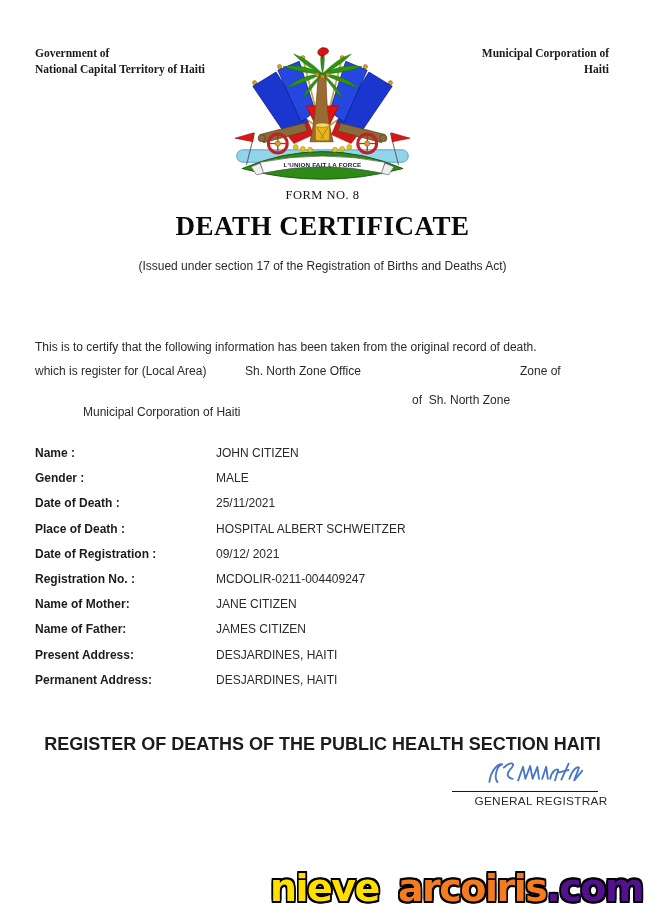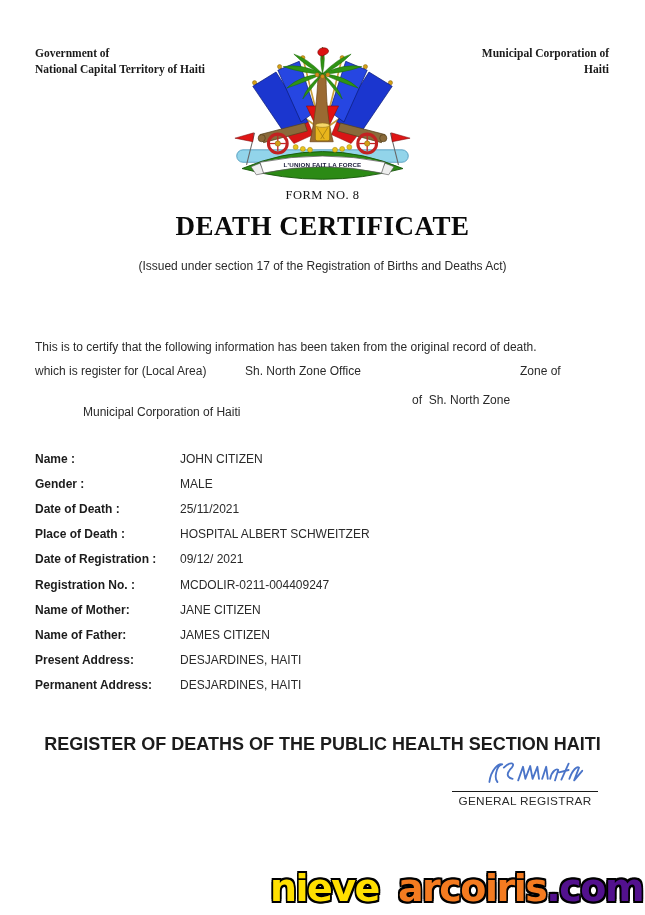--- a/index.html
+++ b/index.html
@@ -25,31 +25,31 @@
   .subtitle { position:absolute; top:259px; left:0; width:100%; text-align:center;
               font-size:12px; color:#2a2a2a; }
   .certify { position:absolute; left:35px; top:300px; font-size:12px; color:#2a2a2a;margin-top:40px; }
 
   .regline { position:absolute; left:0; top:364px; width:100%; height:16px; font-size:12px; color:#2a2a2a; }
   .regline span { position:absolute; white-space:pre; }
   .rl-1 { left:35px; }  .rl-2 { left:245px; } .rl-3 { left:412px;margin-top:29px; } .rl-4 { left:520px; }
   .regline2 { position:absolute; left:35px; top:405px; font-size:12px; color:#2a2a2a;margin-left:48px; }
 
   .fields { position:absolute; left:35px; top:446px; right:35px; }
-  .field-row { display:flex; height:25.2px; align-items:center; }
+  .field-row { display:flex; height:25.2px; align-items:flex-start;gap:36px; }
   .field-label { flex:0 0 145px; font-weight:bold; font-size:12px; color:#1c1c1c; }
   .field-value { font-size:12px; color:#2a2a2a; }
 
   .register-deaths { position:absolute; top:734px; left:0; width:100%; text-align:center;
                      font-weight:bold; font-size:18px; color:#1c1c1c; }
 
   .sig-img  { position:absolute; left:474px; top:758px; width:122px; height:32px; }
   .sig-line { position:absolute; left:452px; top:791px; width:146px; height:0;
               border-top:1.6px solid #1a1a1a; }
-  .registrar { position:absolute; left:448px; top:794px; width:154px; text-align:center;
+  .registrar { position:absolute; left:464px; top:794px; width:154px; text-align:center;
                font-size:11.8px; letter-spacing:0.3px; color:#2a2a2a; }
 
   .watermark { position:absolute; right:2px; bottom:5px; font-size:38px; font-weight:bold;
                font-family:"DejaVu Sans", sans-serif; letter-spacing:-1.5px; white-space:nowrap;
                text-shadow:-1.6px -1.6px 0 #000, 1.6px -1.6px 0 #000, -1.6px 1.6px 0 #000,
                            1.6px 1.6px 0 #000, 0 -1.6px 0 #000, 0 1.6px 0 #000,
                            -1.6px 0 0 #000, 1.6px 0 0 #000; }
   .arms svg, .sig-img svg { display:block; width:100%; height:100%; }
 </style>
 </head>

